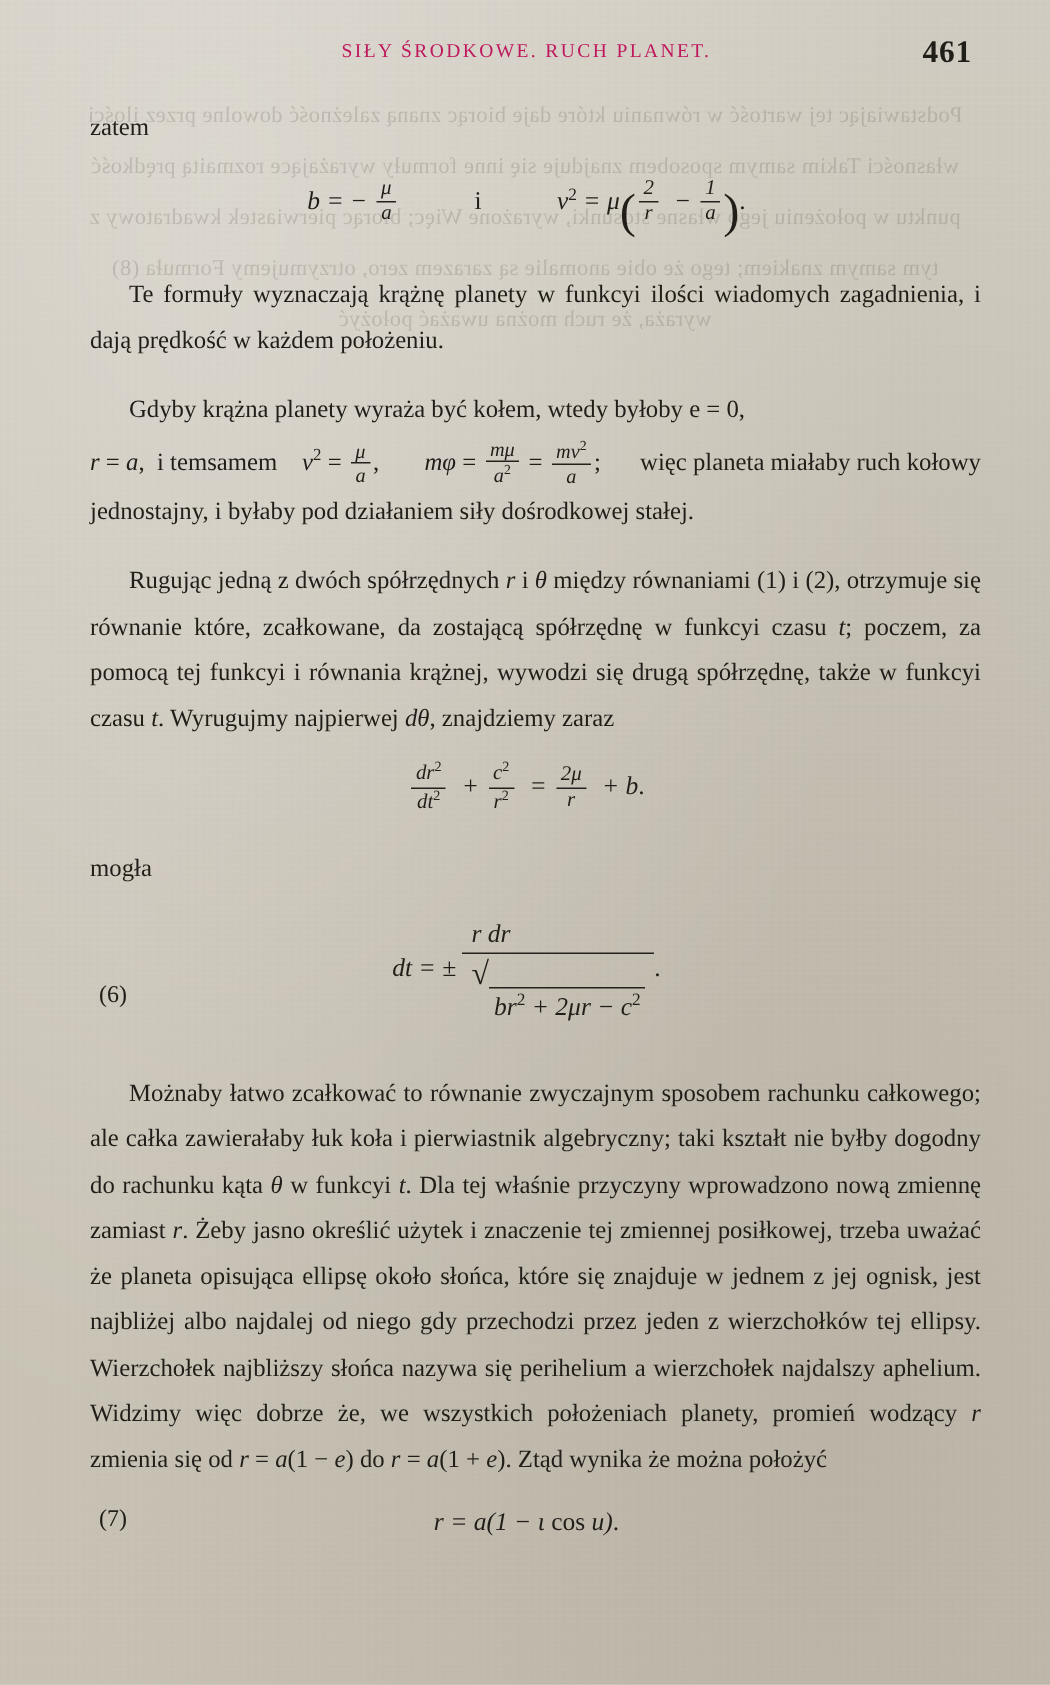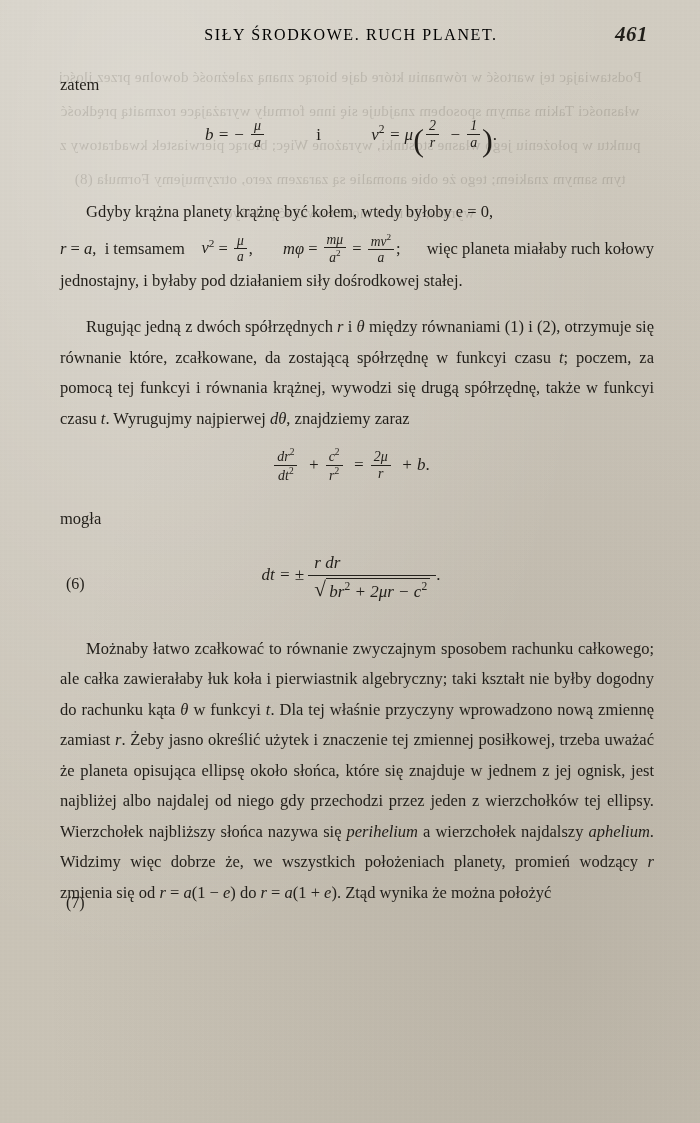--- a/index.html
+++ b/index.html
@@ -55,37 +55,36 @@
     box-sizing: border-box;
   }
   .header {
     display: flex;
     align-items: baseline;
     justify-content: center;
     position: relative;
     height: 34px;
   }
   .running-title {
-    font-size: 16px;
+    font-size: 13px;
     letter-spacing: 1.6px;
     font-variant: small-caps;
     text-transform: uppercase;
     font-weight: normal;
-    color: #000000;
+    color: #be185d;
     white-space: nowrap;
   }
   .folio {
     position: absolute;
     right: 6px;
     top: -4px;
     font-size: 21px;
     font-weight: bold;
     letter-spacing: 0.5px;
     color: #201e19;
-    font-style: italic;
   }
   .body-text {
     font-size: 16.5px;
     line-height: 30.5px;
     text-align: justify;
     color: #211e19;
   }
   p {
     margin: 0 0 0 12px;
   }
@@ -156,39 +155,40 @@
     position: absolute;
     left: 0;
     top: -2px;
     font-size: 1.25em;
     font-style: normal;
   }
   .sqrt .radicand {
     display: inline-block;
     border-top: 1px solid #24211c;
     padding: 1px 3px 0 3px;
+    margin-top: 20px;
   }
   .bigfrac {
     display: inline-block;
     vertical-align: middle;
     text-align: left;
     line-height: 1.25;
   }
   .bigfrac .num {
     display: block;
     padding: 0 6px 1px 6px;
   }
   .bigfrac .den {
     display: block;
     border-top: 1px solid #24211c;
     padding: 2px 6px 0 6px;
   }
   .spacer-wide { display: inline-block; width: 46px; }
   .spacer-mid { display: inline-block; width: 26px; }
-  .ital { font-style: italic; }
+  .ital { }
 </style>
 </head>
 <body>
 
 <div class="page"></div>
 <div class="bleed">Podstawiając tej wartość w równaniu które daje biorąc znaną zależność dowolne przez ilości własności Takim samym sposobem znajduje się inne formuły wyrażające rozmaitą prędkość punktu w położeniu jego własne stosunki, wyrażone Więc; biorąc pierwiastek kwadratowy z tym samym znakiem; tego że obie anomalie są zarazem zero, otrzymujemy Formuła (8) wyraża, że ruch można uważać położyć</div>
 <div class="noise"></div>
 
 <div class="content">
 
@@ -205,24 +205,25 @@
     <div class="eq-block">
       <span class="eq-inner math">
         b = −&nbsp;<span class="frac"><span class="num">μ</span><span class="den">a</span></span>
         <span class="spacer-wide"></span><span class="up">i</span><span class="spacer-wide"></span>
         v<sup>2</sup> = μ<span class="paren-big">(</span><span class="frac"><span class="num">2</span><span class="den">r</span></span>
         &nbsp;−&nbsp;<span class="frac"><span class="num">1</span><span class="den">a</span></span><span class="paren-big">)</span><span class="up">.</span>
       </span>
     </div>
 
     <div class="gap-md"></div>
+    <p class="indent">Te formuły wyznaczają krążnę planety w funkcyi ilości wiadomych zagadnienia, i dają prędkość w każdem położeniu.</p>
 
     <div class="gap-md"></div>
     <p class="indent">
-      <span>Gdyby krążna planety krążnę być kołem, wtedy byłoby e = 0,</span>
+      <span>Gdyby krążna planety wyraża być kołem, wtedy byłoby e = 0,</span>
     </p>
     <p class="flush">
       <span class="math">r</span> = <span class="math">a</span>,&nbsp;&nbsp;i temsamem&nbsp;&nbsp;&nbsp;
       <span class="math">v<sup>2</sup></span> = <span class="frac math"><span class="num">μ</span><span class="den">a</span></span>,<span class="spacer-mid"></span>
       <span class="math">mφ</span> = <span class="frac math"><span class="num">mμ</span><span class="den">a<sup>2</sup></span></span> =
       <span class="frac math"><span class="num">mv<sup>2</sup></span><span class="den">a</span></span>;<span class="spacer-mid"></span>więc planeta
       miałaby ruch kołowy jednostajny, i byłaby pod działaniem siły dośrodkowej stałej.
     </p>
 
     <div class="gap-md"></div>
@@ -252,16 +253,19 @@
       </span>
     </div>
 
     <div class="gap-md"></div>
     <p class="indent">
       Możnaby łatwo zcałkować to równanie zwyczajnym sposobem rachunku całkowego; ale całka zawierałaby łuk koła i pierwiastnik algebryczny; taki kształt nie byłby dogodny do rachunku kąta <span class="math">θ</span> w funkcyi <span class="math">t</span>. Dla tej właśnie przyczyny wprowadzono nową zmiennę zamiast <span class="math">r</span>. Żeby jasno określić użytek i znaczenie tej zmiennej posiłkowej, trzeba uważać że planeta opisująca ellipsę około słońca, które się znajduje w jednem z jej ognisk, jest najbliżej albo najdalej od niego gdy przechodzi przez jeden z wierzchołków tej ellipsy. Wierzchołek najbliższy słońca nazywa się <span class="ital">perihelium</span> a wierzchołek najdalszy <span class="ital">aphelium</span>. Widzimy więc dobrze że, we wszystkich położeniach planety, promień wodzący <span class="math">r</span> zmienia się od <span class="math">r</span> = <span class="math">a</span>(1 − <span class="math">e</span>) do <span class="math">r</span> = <span class="math">a</span>(1 + <span class="math">e</span>). Ztąd wynika że można położyć
     </p>
 
     <div class="eq-block" style="margin-top:12px;">
       <span class="eq-num">(7)</span>
+      <span class="eq-inner math">
+        r = a(1 − ι <span class="up">cos</span> u)<span class="up">.</span>
+      </span>
     </div>
 
   </div>
 </div>
 
 </body></html>

